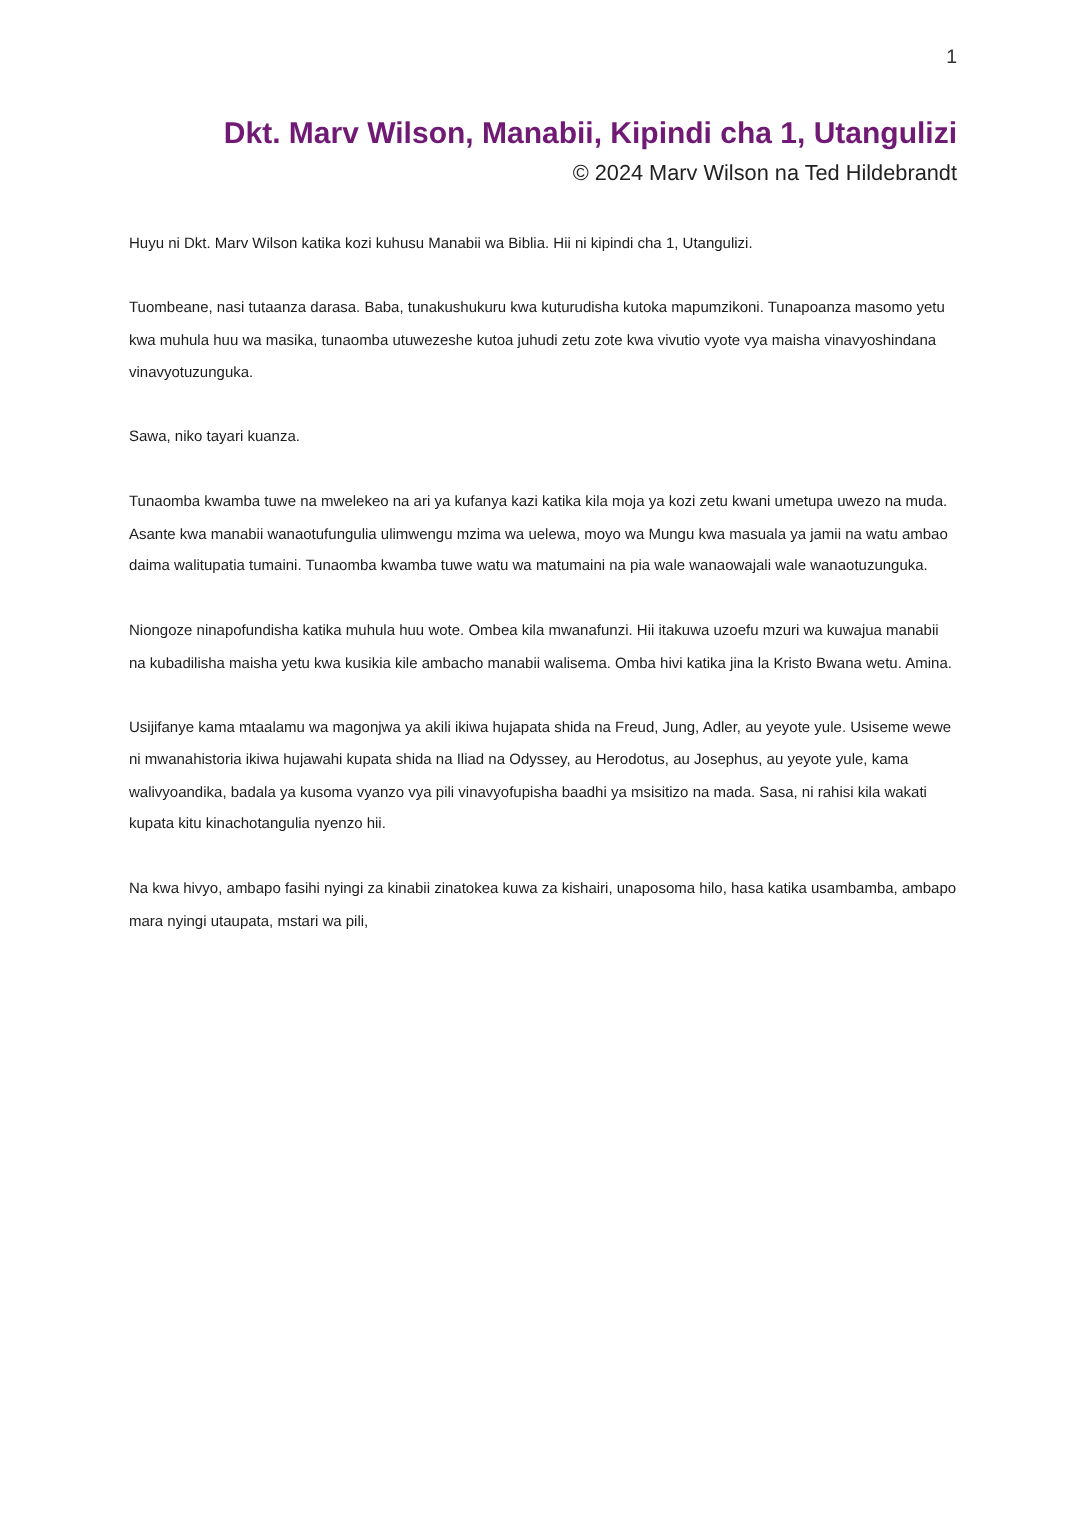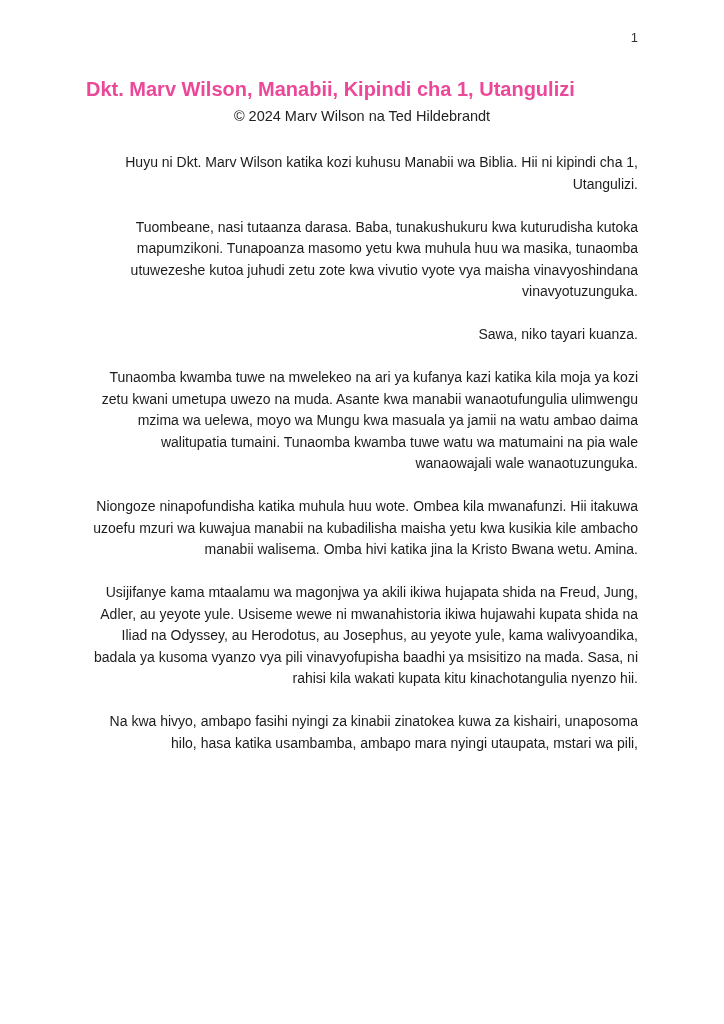--- a/index.html
+++ b/index.html
@@ -21,38 +21,38 @@
   }
   .page-number {
     text-align: right;
     font-size: 13px;
     line-height: 16px;
     color: #333333;
   }
   .doc-title {
     font-size: 20px;
     font-weight: 700;
-    text-align: left;
+    text-align: right;
     margin: 30px 0 5px 0;
     line-height: 26px;
     white-space: nowrap;
-    color: #ec4899;
+    color: #701a75;
   }
   .doc-subtitle {
     font-size: 14.5px;
-    text-align: center;
+    text-align: right;
     margin: 0 0 26px 0;
     line-height: 19px;
     color: #222222;
   }
   .doc-body p {
-    font-size: 14px;
+    font-size: 10px;
     line-height: 21.5px;
     margin: 0 0 21.5px 0;
-    text-align: right;
+    text-align: left;
     color: #1c1c1c;
   }
 </style>
 </head>
 <body>
 
 <div class="page">
   <div class="page-number">1</div>
 
   <h1 class="doc-title">Dkt. Marv Wilson, Manabii, Kipindi cha 1, Utangulizi</h1>

